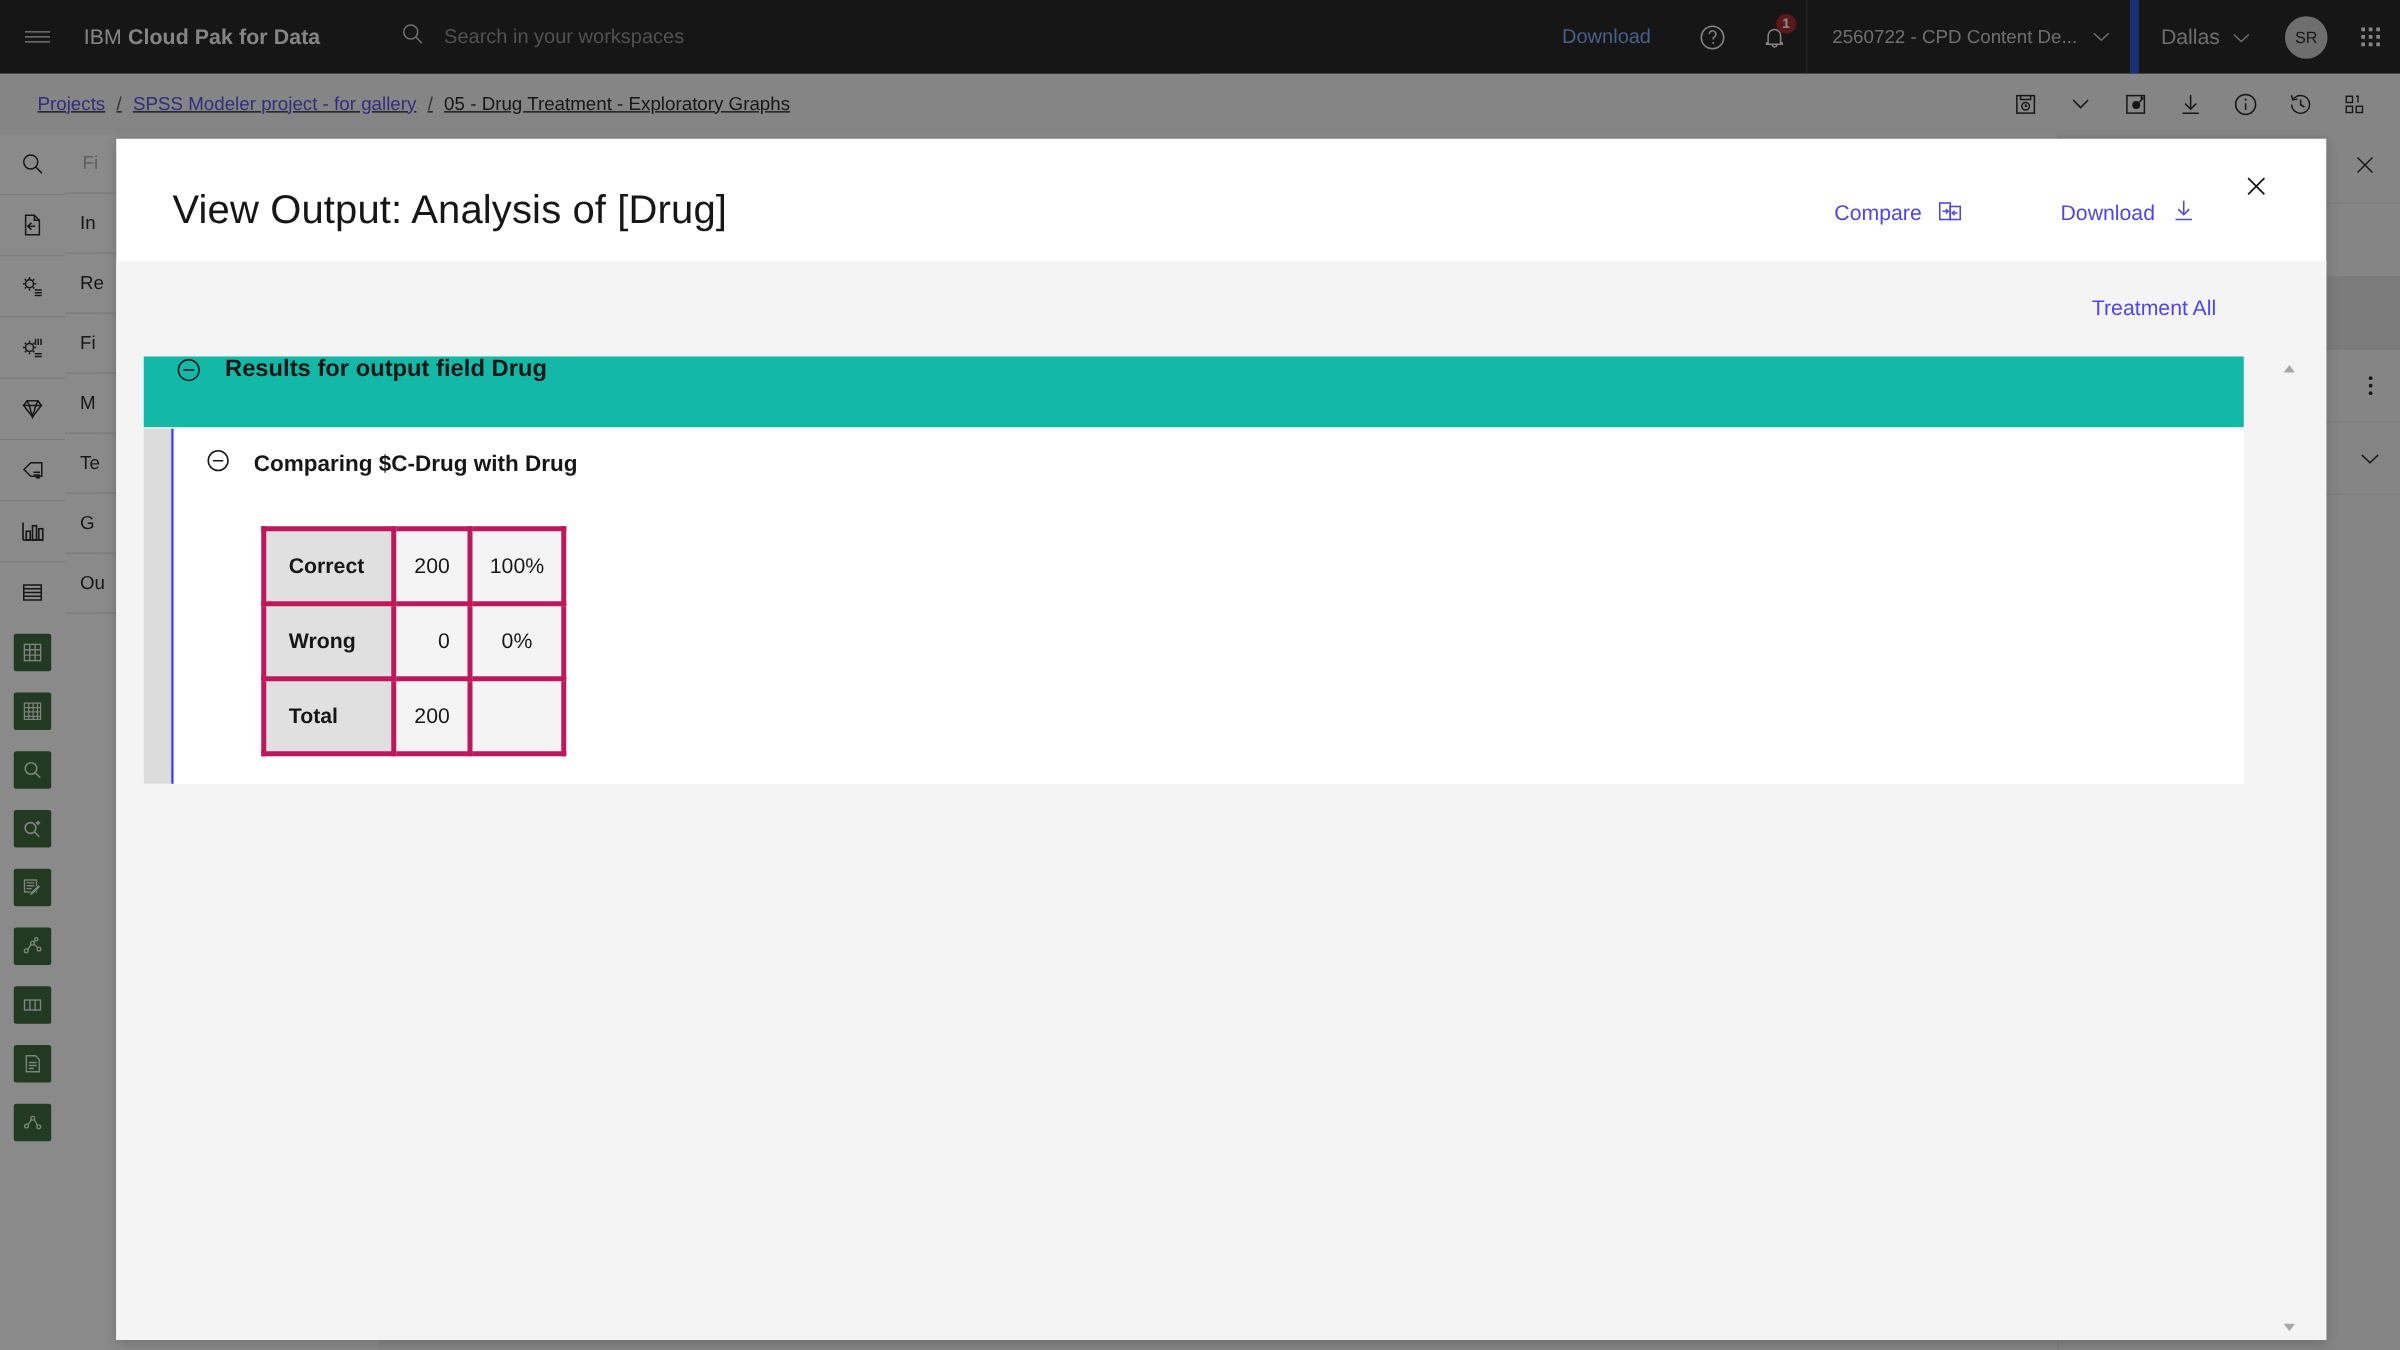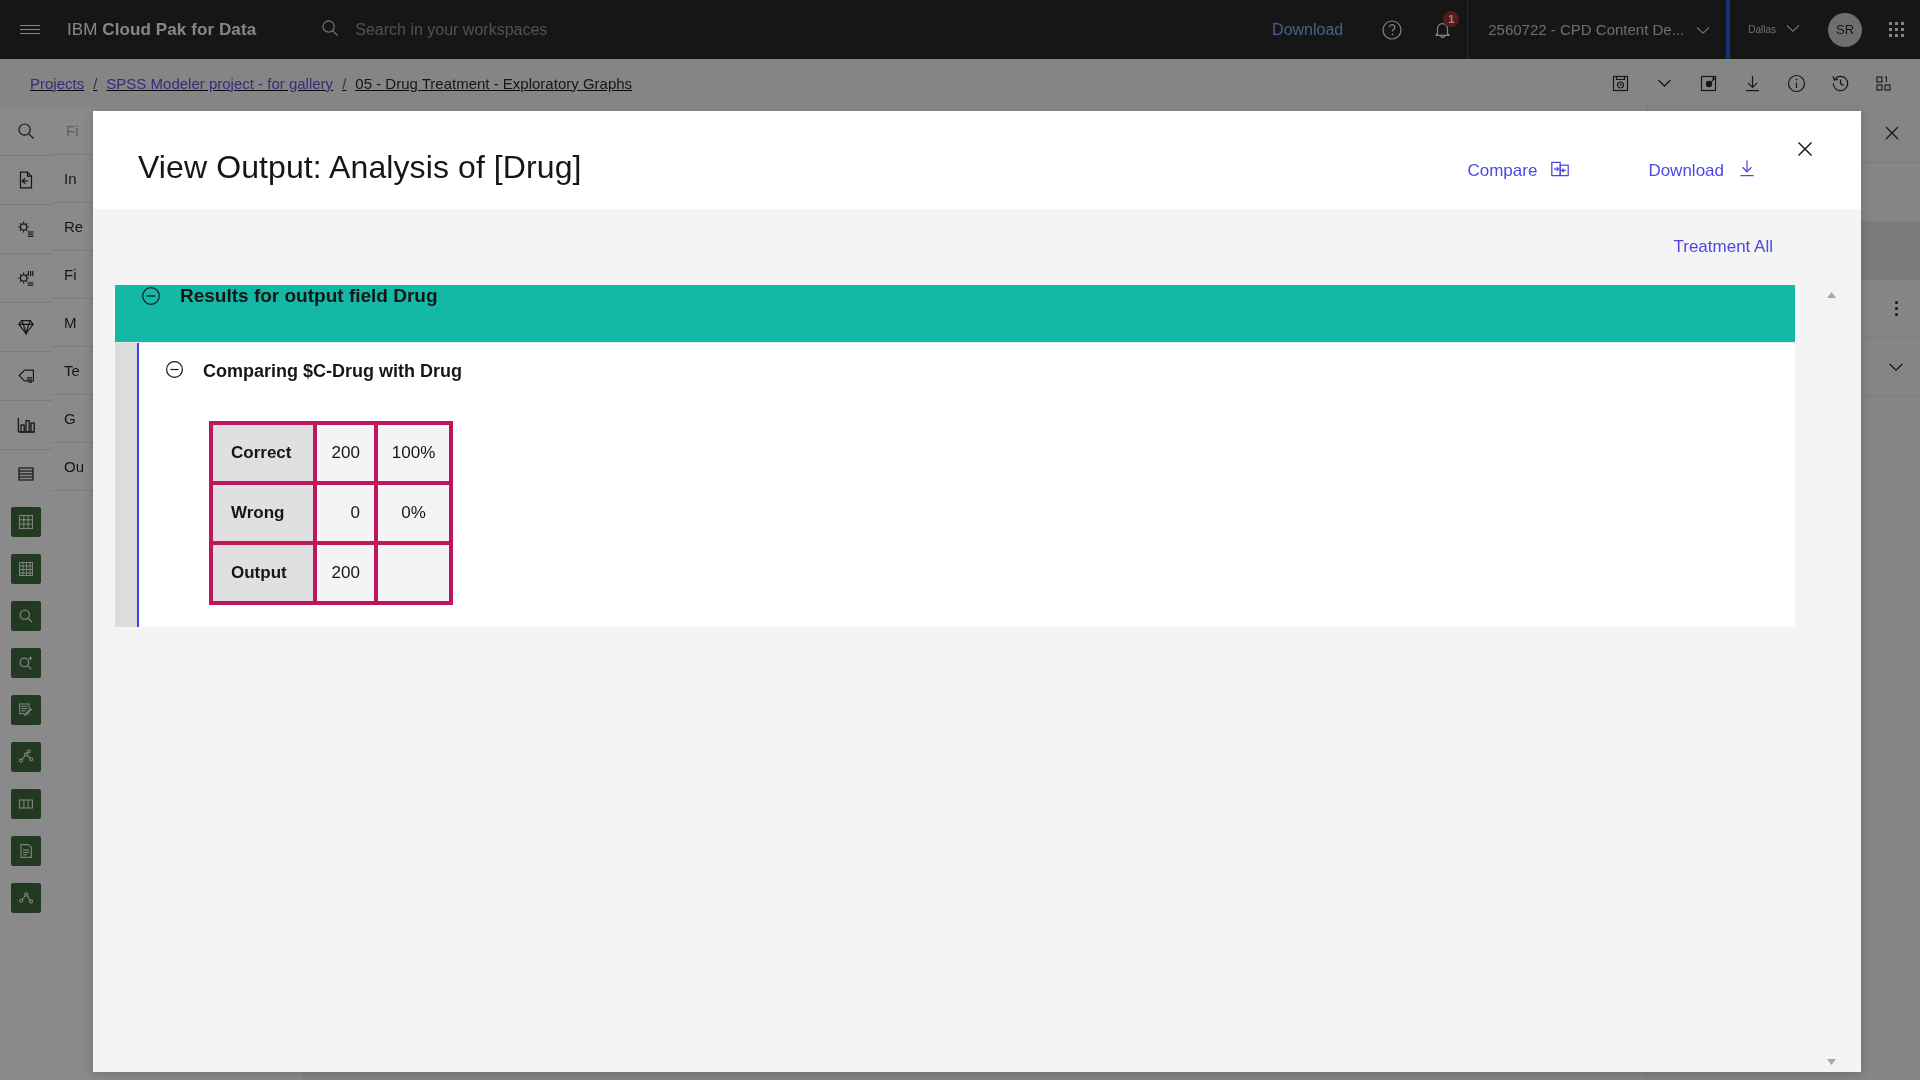--- a/index.html
+++ b/index.html
@@ -55,22 +55,22 @@
     display: flex; align-items: center; justify-content: center; padding: 0 4px;
     font-weight: 600;
   }
   .hdr-acct {
     display: flex; align-items: center; gap: 12px; padding: 0 16px 0 20px;
     height: 100%; border-left: 1px solid #393939; color: #c6c6c6;
     font-size: 15px; cursor: pointer; white-space: nowrap;
   }
   .hdr-region {
     display: flex; align-items: center; gap: 10px; padding: 0 18px;
-    height: 100%; border-left: 4px solid #1d4ed8; color: #c6c6c6;
-    font-size: 10px; cursor: pointer;
+    height: 100%; border-left: 7px solid #1d4ed8; color: #c6c6c6;
+    font-size: 17px; cursor: pointer;
   }
   .hdr-avatar {
     width: 34px; height: 34px; border-radius: 50%; background: #c6c6c6;
     color: #161616; font-size: 13px; font-weight: 400;
     display: flex; align-items: center; justify-content: center;
     margin: 0 10px; cursor: pointer;
   }
   .hdr-grid-btn { width: 48px; height: 59px; display:flex; align-items:center; justify-content:center; cursor: pointer; }
   .grid9 { display: grid; grid-template-columns: repeat(3,3px); gap: 3px; }
   .grid9 i { width: 3px; height: 3px; background: #f4f4f4; display:block; }
@@ -669,21 +669,21 @@
                   <td class="ct-label">Correct</td>
                   <td class="ct-count">200</td>
                   <td class="ct-pct">100%</td>
                 </tr>
                 <tr>
                   <td class="ct-label">Wrong</td>
                   <td class="ct-count">0</td>
                   <td class="ct-pct">0%</td>
                 </tr>
                 <tr>
-                  <td class="ct-label">Output</td>
+                  <td class="ct-label">Total</td>
                   <td class="ct-count">200</td>
                   <td class="ct-blank"></td>
                 </tr>
               </tbody>
             </table>
 
           </div>
         </div>
       </div>
 

